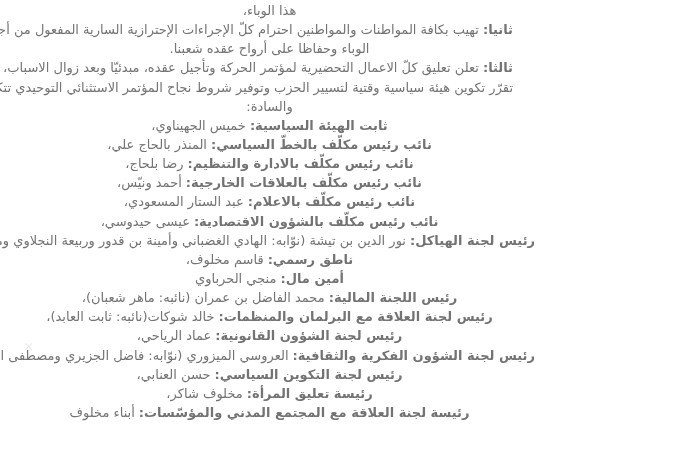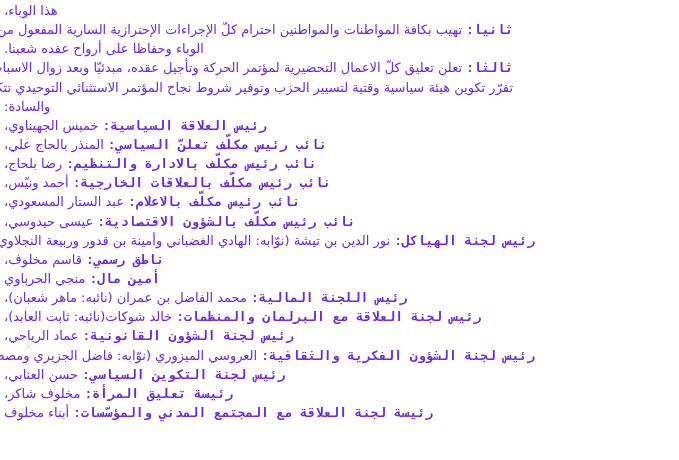--- a/index.html
+++ b/index.html
@@ -6,33 +6,33 @@
   html, body {
     width: 679px; height: 460px;
     background: #ffffff;
     overflow: hidden;
     font-family: "DejaVu Sans", sans-serif;
   }
   .page {
     position: relative;
     width: 551px; height: 460px;
     direction: rtl;
-    text-align: left;
+    text-align: center;
     padding: 1px 16px 0 4px;
-    color: #6d28d9;
+    color: #737373;
     font-size: 13px;
   }
   .line {
     height: 19.15px;
     line-height: 19.15px;
     white-space: nowrap;
     overflow: visible;
   }
   .line.indent { padding-right: 22px; }
-  .label { font-weight: bold; font-family: Liberation Mono, monospace; }
+  .label { font-weight: bold; }
   .value { font-weight: normal; margin-right: 4px; }
   .label:empty + .value { margin-right: 0; }
   
   .smudge {
     position: absolute;
     left: 24px; top: 342px;
     width: 9px; height: 9px;
     opacity: 0.5;
   }
   .smudge::before, .smudge::after {
@@ -69,25 +69,25 @@
 
   <div class="line indent">
     <span class="label"></span><span class="value">تقرّر تكوين هيئة سياسية وقتية لتسيير الحزب وتوفير شروط نجاح المؤتمر الاستثنائي التوحيدي تتكوّن من السيدات</span>
   </div>
 
   <div class="line">
     <span class="label"></span><span class="value">والسادة:</span>
   </div>
 
   <div class="line">
-    <span class="label">رئيس العلاقة السياسية:</span><span class="value">خميس الجهيناوي،</span>
+    <span class="label">ثابت الهيئة السياسية:</span><span class="value">خميس الجهيناوي،</span>
   </div>
 
   <div class="line">
-    <span class="label">نائب رئيس مكلّف تعلنّ السياسي:</span><span class="value">المنذر بالحاج علي،</span>
+    <span class="label">نائب رئيس مكلّف بالخطّ السياسي:</span><span class="value">المنذر بالحاج علي،</span>
   </div>
 
   <div class="line">
     <span class="label">نائب رئيس مكلّف بالادارة والتنظيم:</span><span class="value">رضا بلحاج،</span>
   </div>
 
   <div class="line">
     <span class="label">نائب رئيس مكلّف بالعلاقات الخارجية:</span><span class="value">أحمد ونيّس،</span>
   </div>
 

